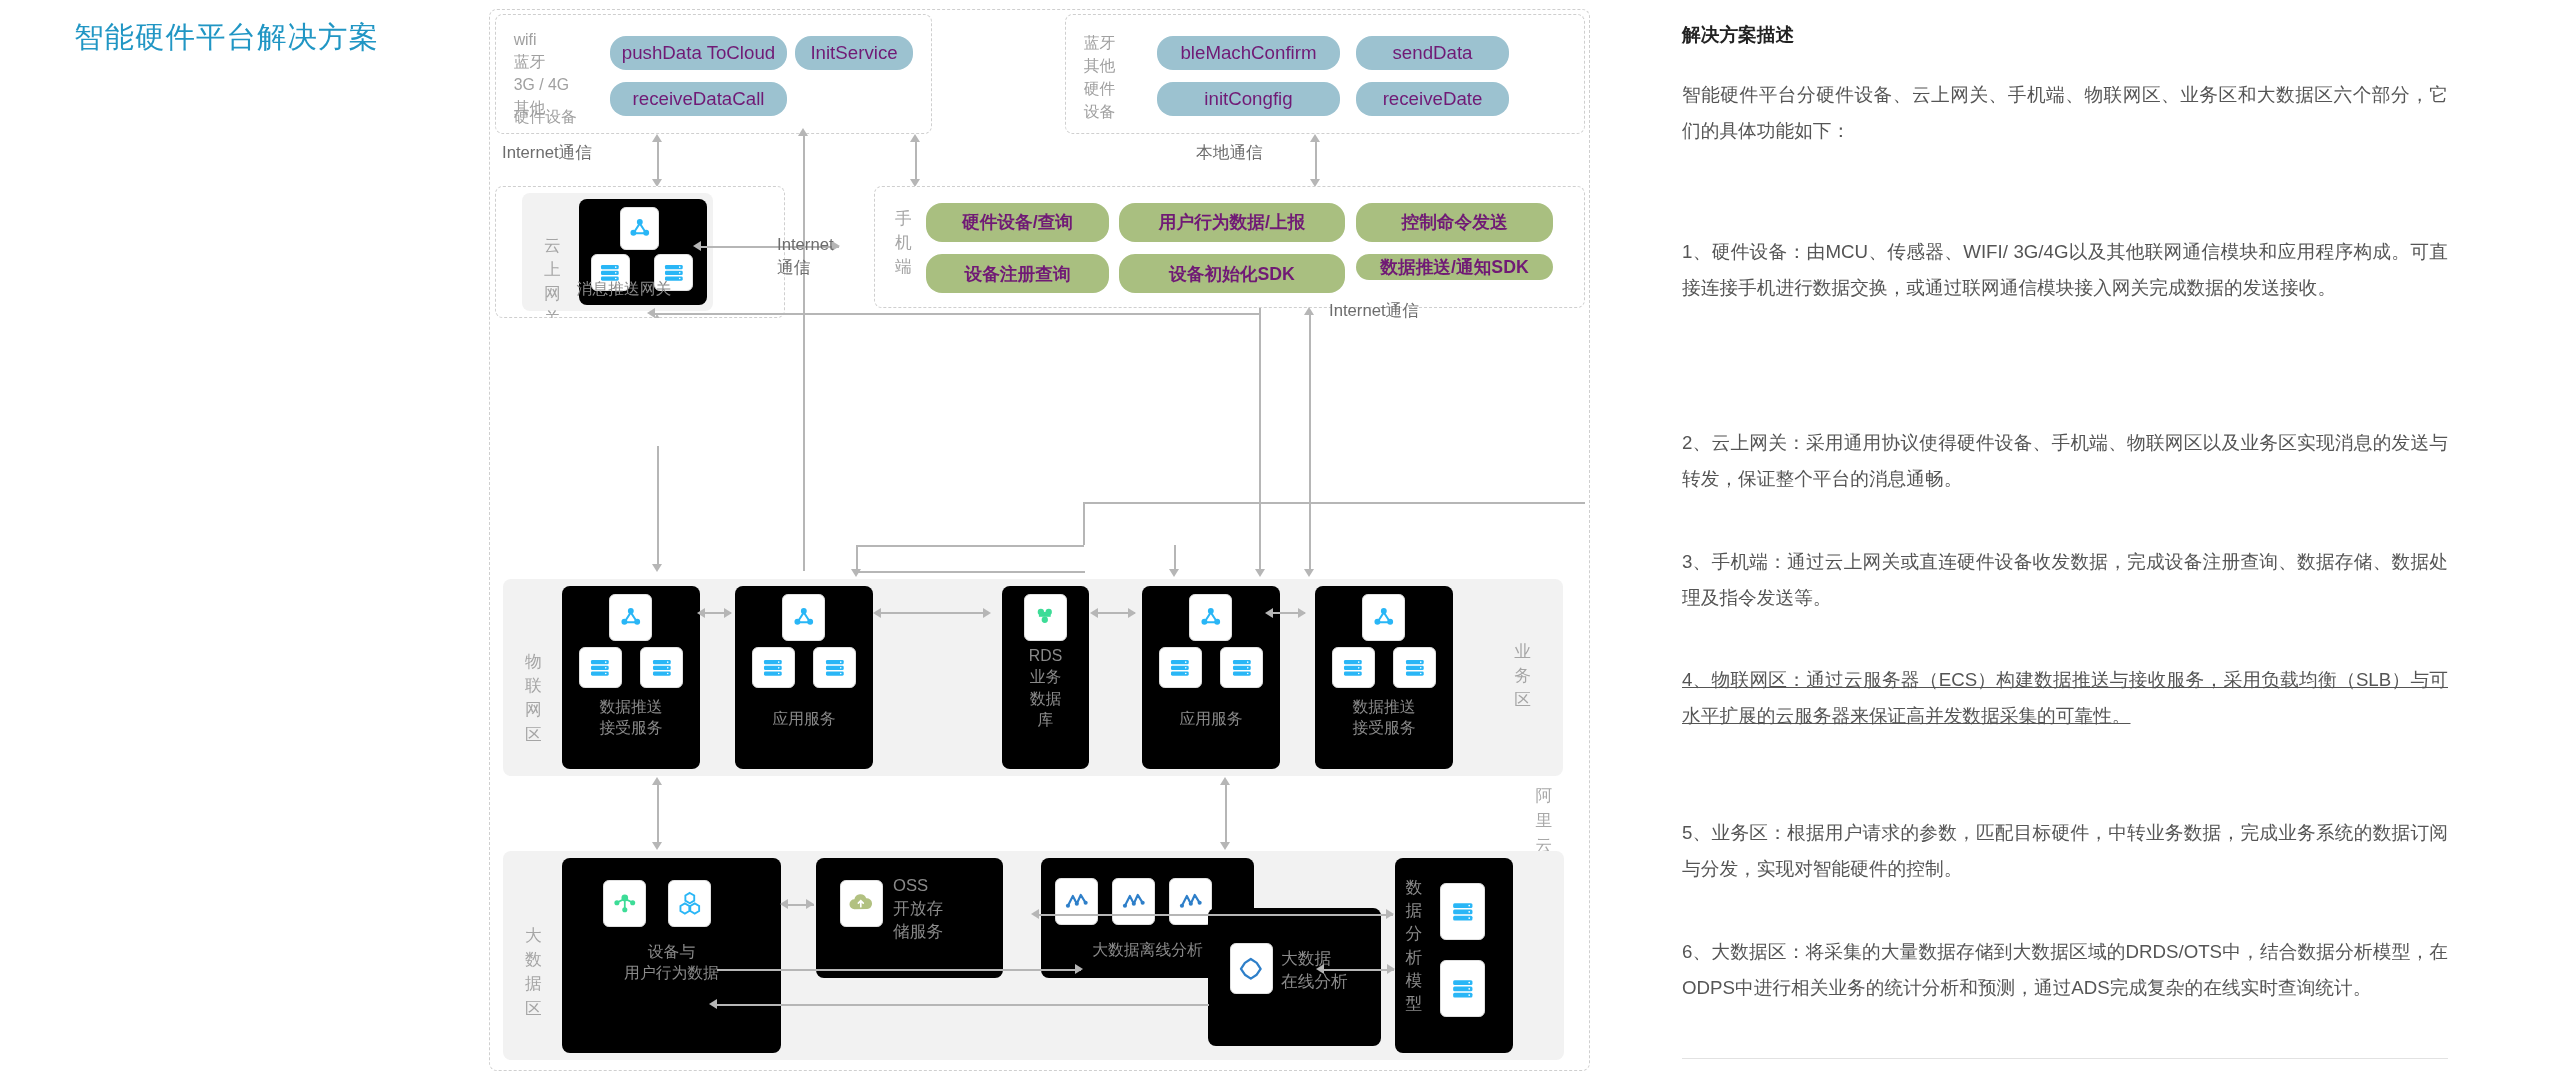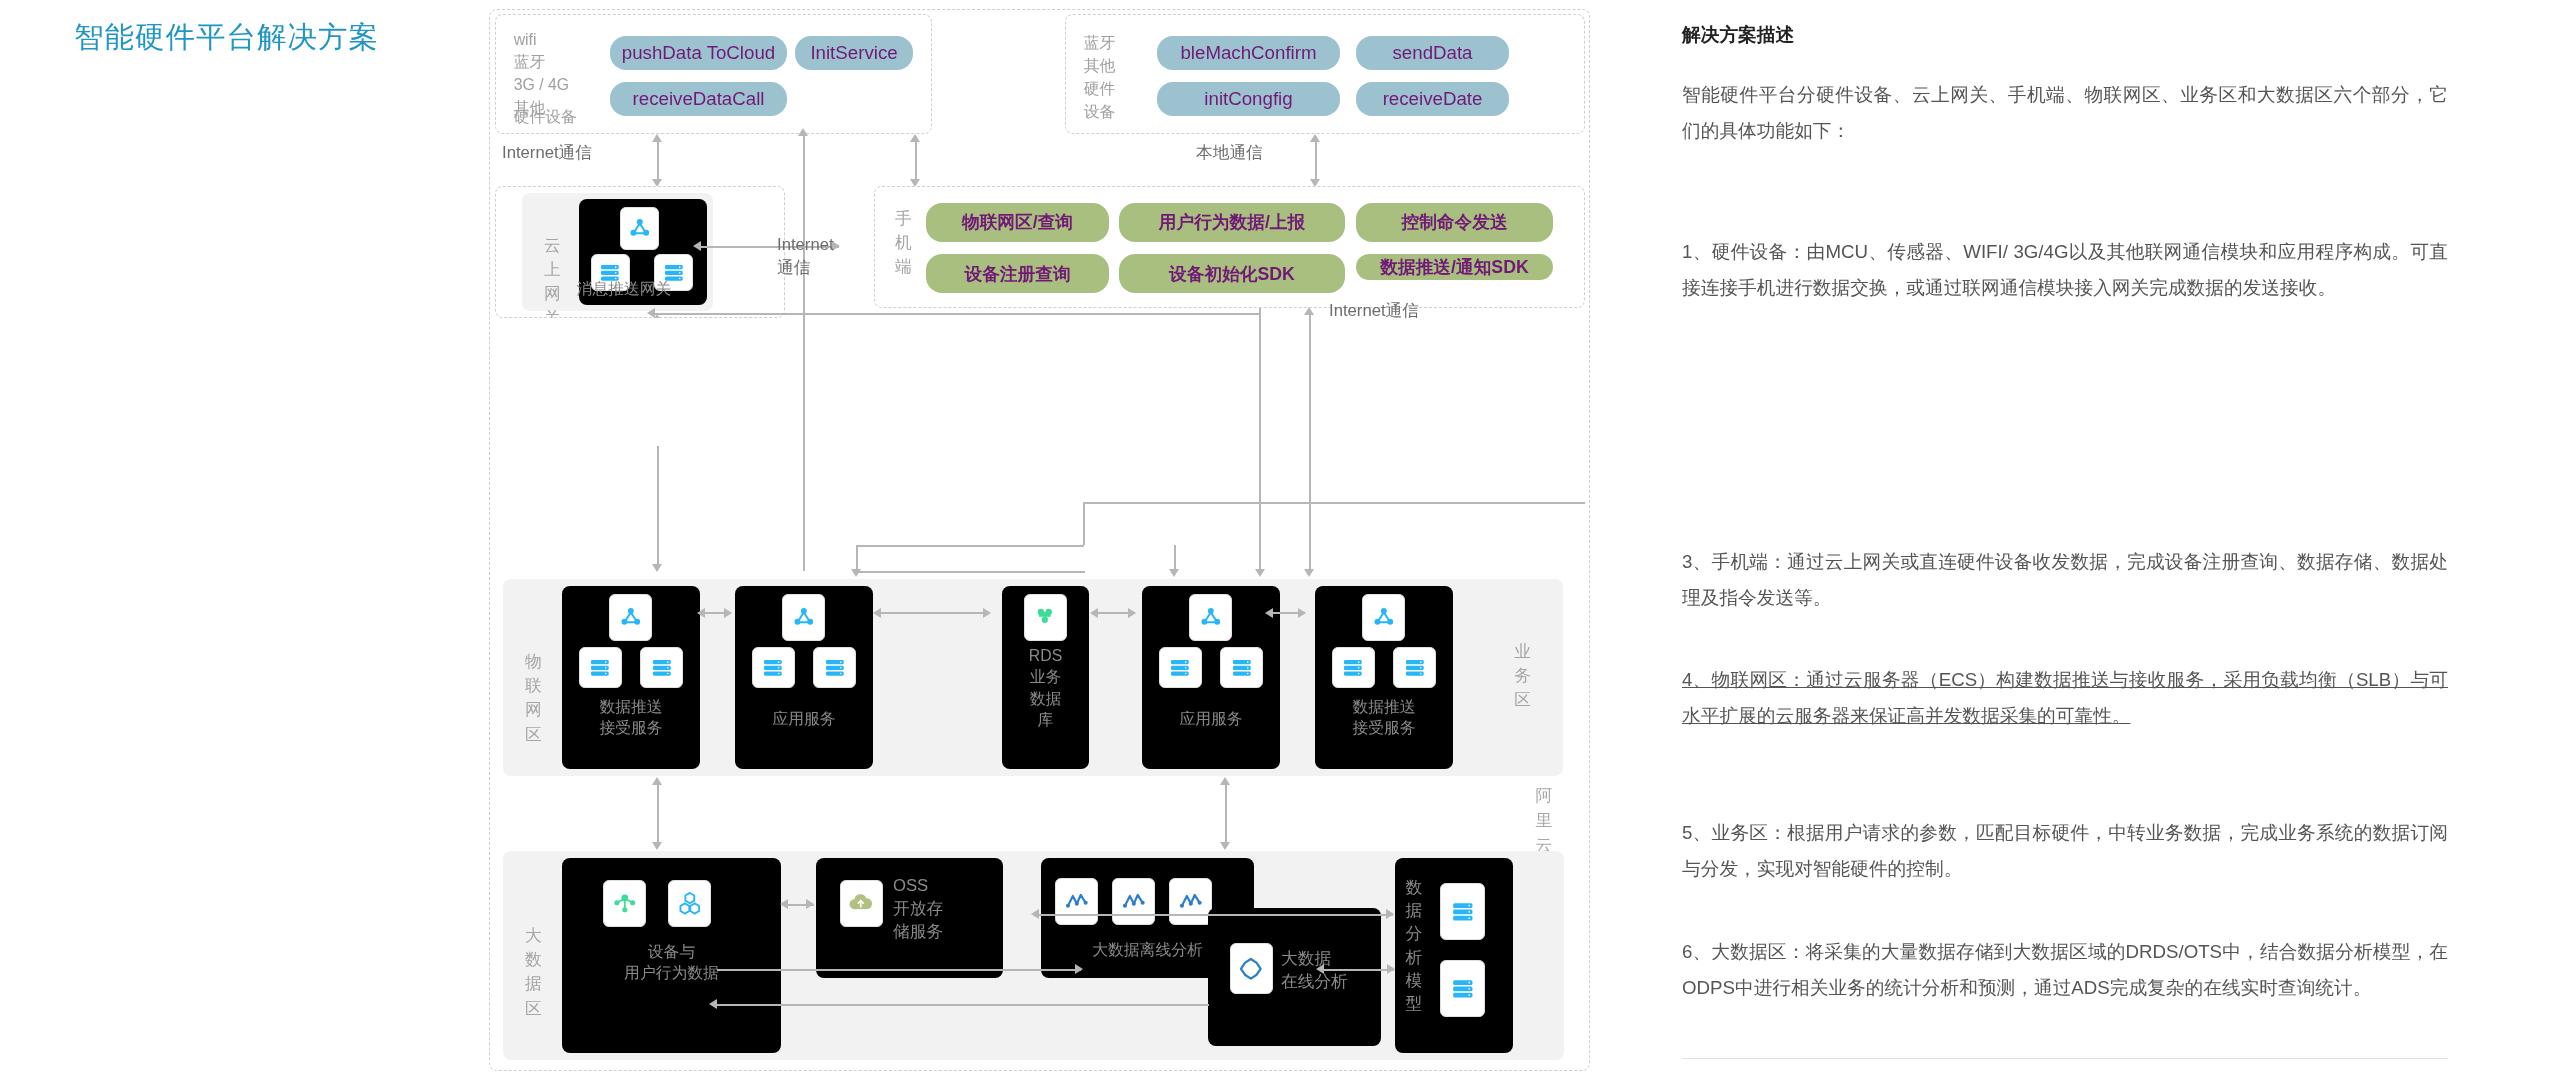--- a/index.html
+++ b/index.html
@@ -162,21 +162,21 @@
   </div>
   <div class="card-label" style="left:560px;top:278px;width:128px;">消息推送网关</div>
 
   <div class="ln lnh" style="left:701px;top:246px;width:138px;"></div>
   <div class="arrow ar-lf" style="left:693px;top:241px;"></div>
   <div class="arrow ar-rt" style="left:832px;top:241px;"></div>
   <div class="conn-label two" style="left:777px;top:234px;">Internet<br>通信</div>
 
   <div class="dbox" style="left:874px;top:186px;width:711px;height:122px;">
     <div class="zone-label" style="left:11.8px;top:19.7px;">手<br>机<br>端</div>
-    <div class="pill green" style="left:51px;top:15.8px;width:183px;height:39px;">物联网区/查询</div>
+    <div class="pill green" style="left:51px;top:15.8px;width:183px;height:39px;">硬件设备/查询</div>
     <div class="pill green" style="left:244px;top:15.8px;width:226px;height:39px;">用户行为数据/上报</div>
     <div class="pill green" style="left:481px;top:15.8px;width:197px;height:39px;">控制命令发送</div>
     <div class="pill green" style="left:51px;top:67px;width:183px;height:39px;">设备注册查询</div>
     <div class="pill green" style="left:244px;top:67px;width:226px;height:39px;">设备初始化SDK</div>
     <div class="pill green" style="left:481px;top:67px;width:197px;height:26px;">数据推送/通知SDK</div>
   </div>
 
   <div class="ln lnh" style="left:655px;top:313px;width:606px;"></div>
   <div class="ln lnv" style="left:1259px;top:308px;height:5.9px;"></div>
   <div class="arrow ar-lf" style="left:647px;top:308px;"></div>
@@ -489,20 +489,21 @@
   <div class="arrow ar-rt" style="left:1386px;top:909px;"></div>
 
   <div class="ln lnh" style="left:1323px;top:969px;width:71px;"></div>
   <div class="arrow ar-lf" style="left:1316px;top:964px;"></div>
   <div class="arrow ar-rt" style="left:1387px;top:964px;"></div>
 
   <div class="rpanel">
     <div class="rp-title">解决方案描述</div>
     <div class="rp-para" style="top:77px;">智能硬件平台分硬件设备、云上网关、手机端、物联网区、业务区和大数据区六个部分，它们的具体功能如下：</div>
     <div class="rp-para" style="top:234px;">1、硬件设备：由MCU、传感器、WIFI/ 3G/4G以及其他联网通信模块和应用程序构成。可直接连接手机进行数据交换，或通过联网通信模块接入网关完成数据的发送接收。</div>
+    <div class="rp-para" style="top:425px;">2、云上网关：采用通用协议使得硬件设备、手机端、物联网区以及业务区实现消息的发送与转发，保证整个平台的消息通畅。</div>
     <div class="rp-para" style="top:544px;">3、手机端：通过云上网关或直连硬件设备收发数据，完成设备注册查询、数据存储、数据处理及指令发送等。</div>
     <div class="rp-para" style="top:662px;text-decoration:underline;">4、物联网区：通过云服务器（ECS）构建数据推送与接收服务，采用负载均衡（SLB）与可水平扩展的云服务器来保证高并发数据采集的可靠性。</div>
     <div class="rp-para" style="top:815px;">5、业务区：根据用户请求的参数，匹配目标硬件，中转业务数据，完成业务系统的数据订阅与分发，实现对智能硬件的控制。</div>
     <div class="rp-para" style="top:934px;">6、大数据区：将采集的大量数据存储到大数据区域的DRDS/OTS中，结合数据分析模型，在ODPS中进行相关业务的统计分析和预测，通过ADS完成复杂的在线实时查询统计。</div>
     <div class="rp-rule" style="top:1058px;"></div>
   </div>
 
 </div>
 
 

